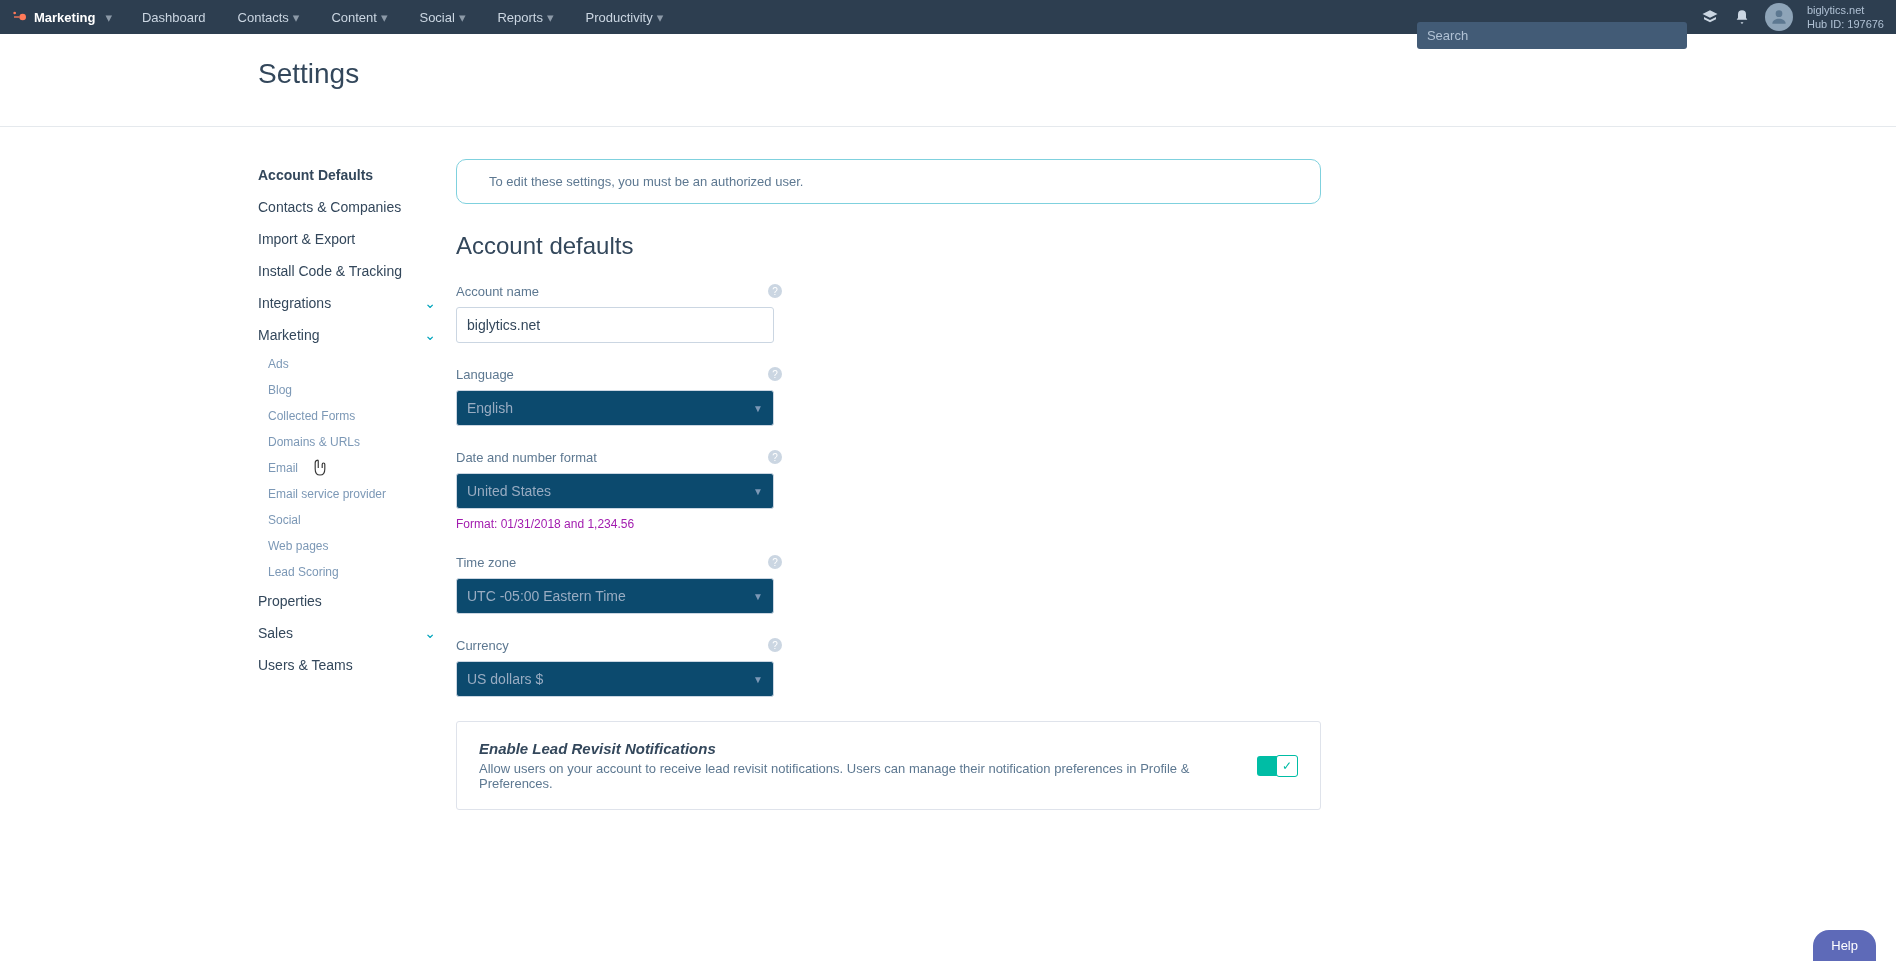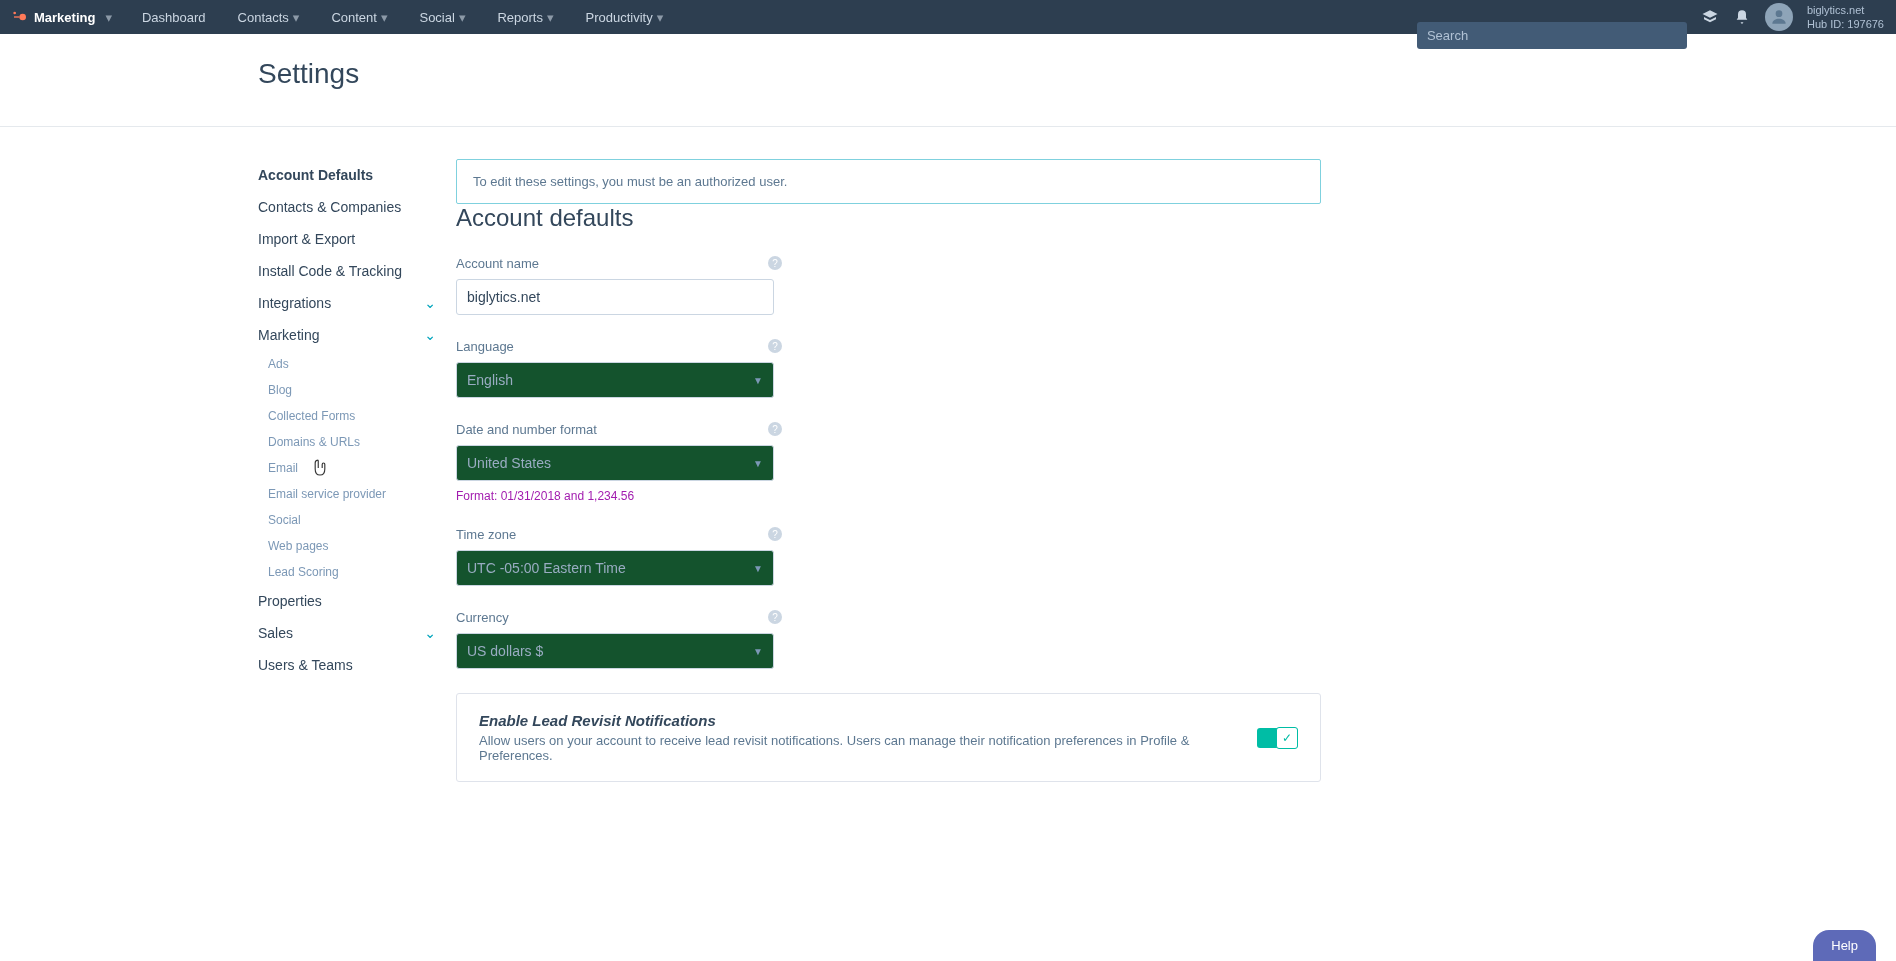--- a/index.html
+++ b/index.html
@@ -27,30 +27,30 @@
   
   .content { display: flex; padding: 32px 0 0 258px; }
   .sidebar { width: 178px; }
   .side-link { display: flex; justify-content: space-between; align-items: center; padding: 8px 0; font-size: 14px; color: #33475b; cursor: pointer; }
   .side-link.active { font-weight: 600; }
   .side-sub { padding: 6px 0 6px 10px; font-size: 12px; color: #7c98b6; cursor: pointer; }
   .side-chevron { color: #00a4bd; }
   
   .main { margin-left: 20px; width: 865px; }
   
-  .info-banner { border: 1px solid #7fd1de; background: #fff; padding: 14px 16px; border-radius: 2px; font-size: 13px; color: #5d7891; }
+  .info-banner { border: 1px solid #7fd1de; background: #fff; padding: 14px 32px; border-radius: 10px; font-size: 13px; color: #5d7891; margin-bottom: 28px; }
   
   .section-title { font-size: 24px; font-weight: 400; color: #33475b; margin-bottom: 24px; }
   
   .field { margin-bottom: 24px; }
   .field-label-row { display: flex; width: 326px; justify-content: space-between; margin-bottom: 8px; }
   .field-label { font-size: 13px; color: #5d7891; }
   .help-icon { width: 14px; height: 14px; border-radius: 50%; background: #cbd6e2; color: #fff; font-size: 10px; display: flex; align-items: center; justify-content: center; cursor: help; }
   .text-input { width: 318px; padding: 9px 10px; border: 1px solid #cbd6e2; border-radius: 3px; font-size: 14px; color: #33475b; }
-  .select-input { width: 318px; padding: 9px 10px; border: 1px solid #cbd6e2; border-radius: 3px; font-size: 14px; color: #99acc2; background: #14532d; display: flex; justify-content: space-between; align-items: center; cursor: pointer; }
+  .select-input { width: 318px; padding: 9px 10px; border: 1px solid #cbd6e2; border-radius: 3px; font-size: 14px; color: #99acc2; background: #0c4a6e; display: flex; justify-content: space-between; align-items: center; cursor: pointer; }
   .select-caret { color: #7c98b6; font-size: 10px; }
   .helper-text { font-size: 12px; color: #a21caf; margin-top: 8px; }
   
   .card { border: 1px solid #dfe3eb; border-radius: 3px; padding: 18px 22px; display: flex; justify-content: space-between; align-items: center; margin-top: 8px; }
   .card-title { font-size: 15px; font-weight: 600; color: #33475b; margin-bottom: 4px; font-style: italic; }
   .card-desc { font-size: 13px; color: #5d7891; }
   .toggle { width: 42px; height: 20px; background: #00bda5; border-radius: 3px; position: relative; cursor: pointer; }
   .toggle-knob { position: absolute; right: 0; top: -1px; width: 22px; height: 22px; background: #fff; border: 1px solid #00bda5; border-radius: 3px; display: flex; align-items: center; justify-content: center; color: #00bda5; font-size: 12px; }
   
   .help-pill { position: fixed; bottom: 0; right: 20px; background: #5e6ab8; color: #fff; padding: 8px 18px; border-radius: 16px 16px 0 0; font-size: 13px; cursor: pointer; }

